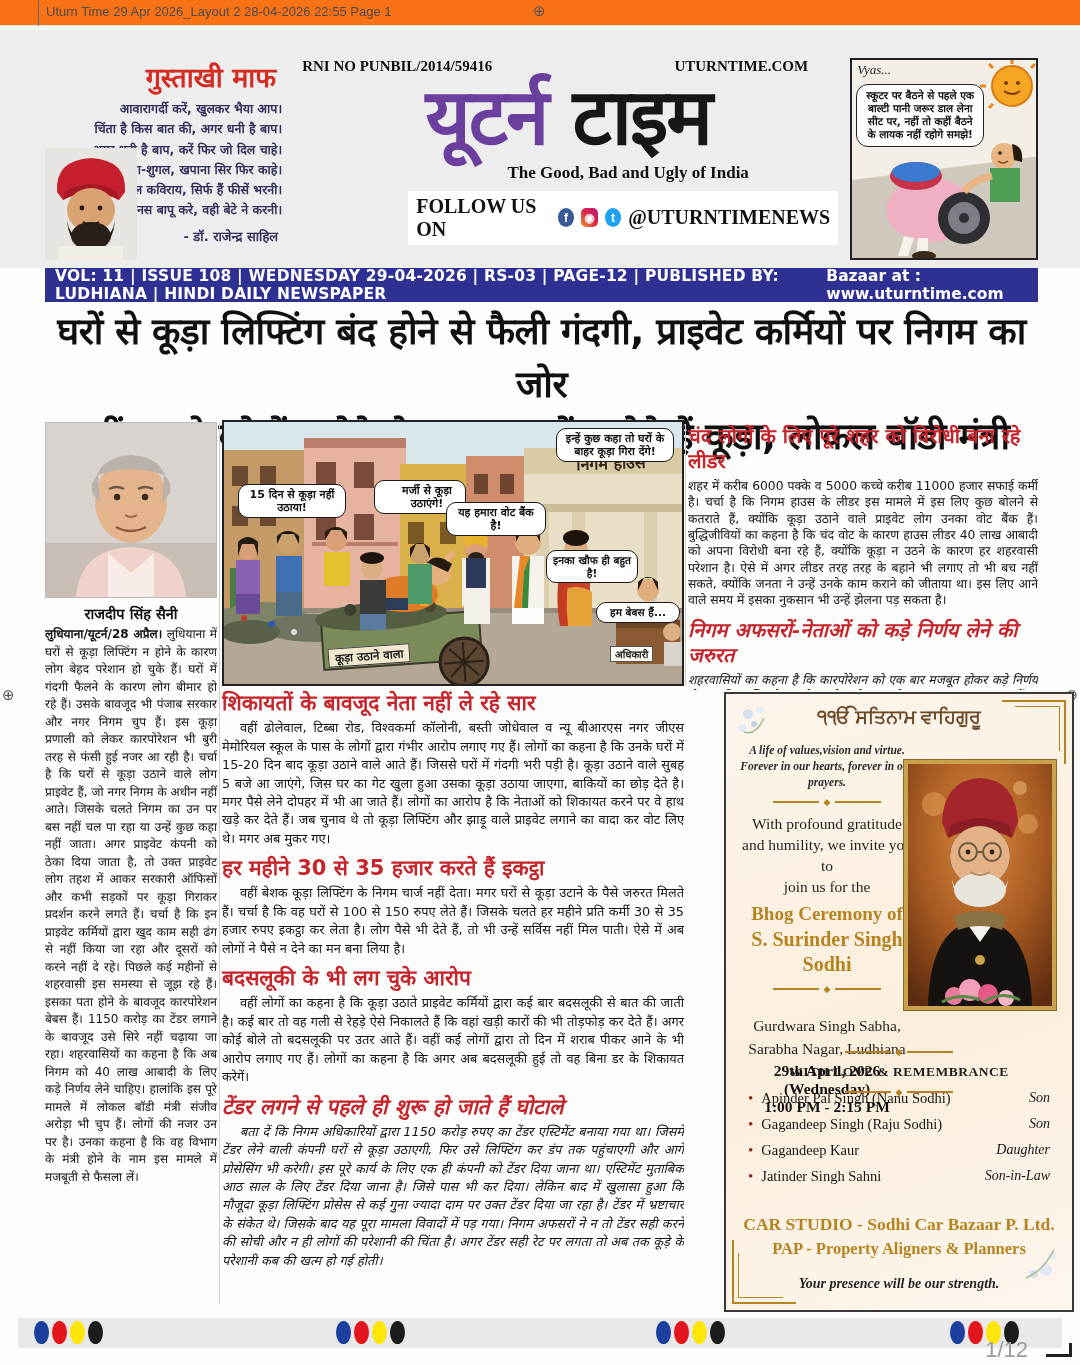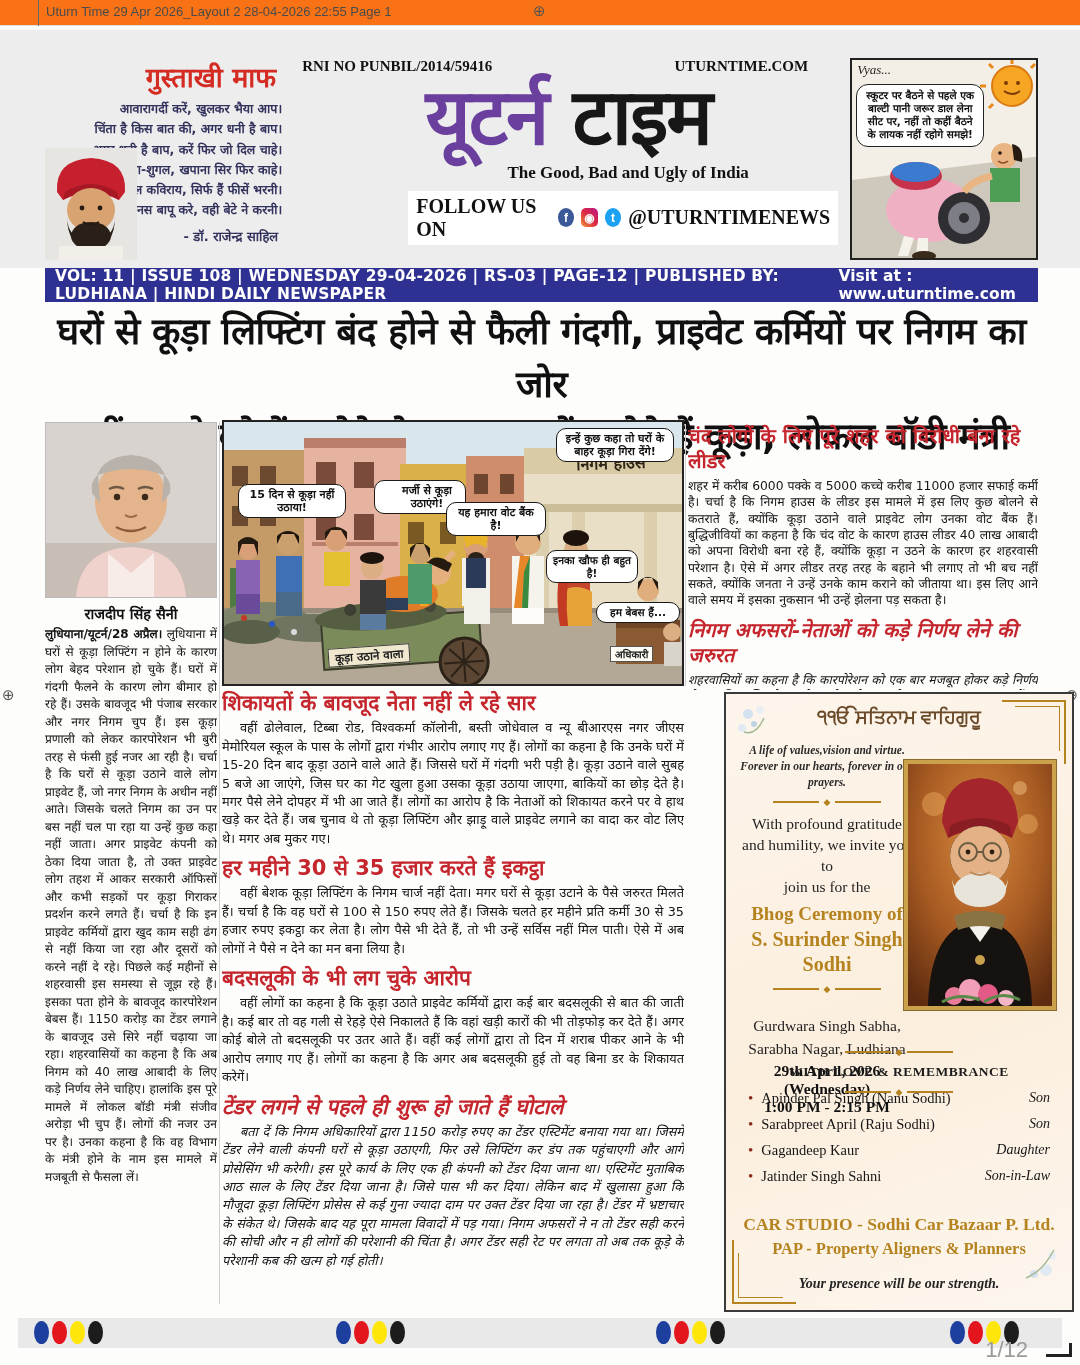--- a/index.html
+++ b/index.html
@@ -229,21 +229,21 @@
         </svg>
         <div class="vyas-sign">Vyas...</div>
         <div class="tc-bubble">स्कूटर पर बैठने से पहले एक बाल्टी पानी जरूर डाल लेना सीट पर, नहीं तो कहीं बैठने के लायक नहीं रहोगे समझे!</div>
       </div>
 
     </div>
   </div>
 
   <div class="infobar">
     <span class="ib-left">VOL: 11 | ISSUE 108 | WEDNESDAY 29-04-2026 | RS-03 | PAGE-12 | PUBLISHED BY: LUDHIANA | HINDI DAILY NEWSPAPER</span>
-    <span class="ib-right">Visit at : www.uturntime.com</span>
+    <span class="ib-right">Bazaar at : www.uturntime.com</span>
   </div>
 
   <h1 class="headline">
     <span>घरों से कूड़ा लिफ्टिंग बंद होने से फैली गंदगी, प्राइवेट कर्मियों पर निगम का जोर</span><br>
     <span>नहीं, दूसरे को टेंडर देने से सड़क पर फेंक देते हैं कूड़ा, लोकल बॉडी मंत्री बेखबर</span>
   </h1>
 
   <div class="vline1"></div>
   <div class="vline2"></div>
 
@@ -523,21 +523,21 @@
           <span class="oline"></span>
         </div>
     </div>
 
     <div class="fam">
       <div class="fam-row">
         <span class="fam-name">Apinder Pal Singh (Nanu Sodhi)</span>
         <span class="fam-rel">Son</span>
       </div>
       <div class="fam-row">
-        <span class="fam-name">Sarabpreet April (Raju Sodhi)</span>
+        <span class="fam-name">Gagandeep Singh (Raju Sodhi)</span>
         <span class="fam-rel">Son</span>
       </div>
       <div class="fam-row">
         <span class="fam-name">Gagandeep Kaur</span>
         <span class="fam-rel">Daughter</span>
       </div>
       <div class="fam-row">
         <span class="fam-name">Jatinder Singh Sahni</span>
         <span class="fam-rel">Son-in-Law</span>
       </div>

